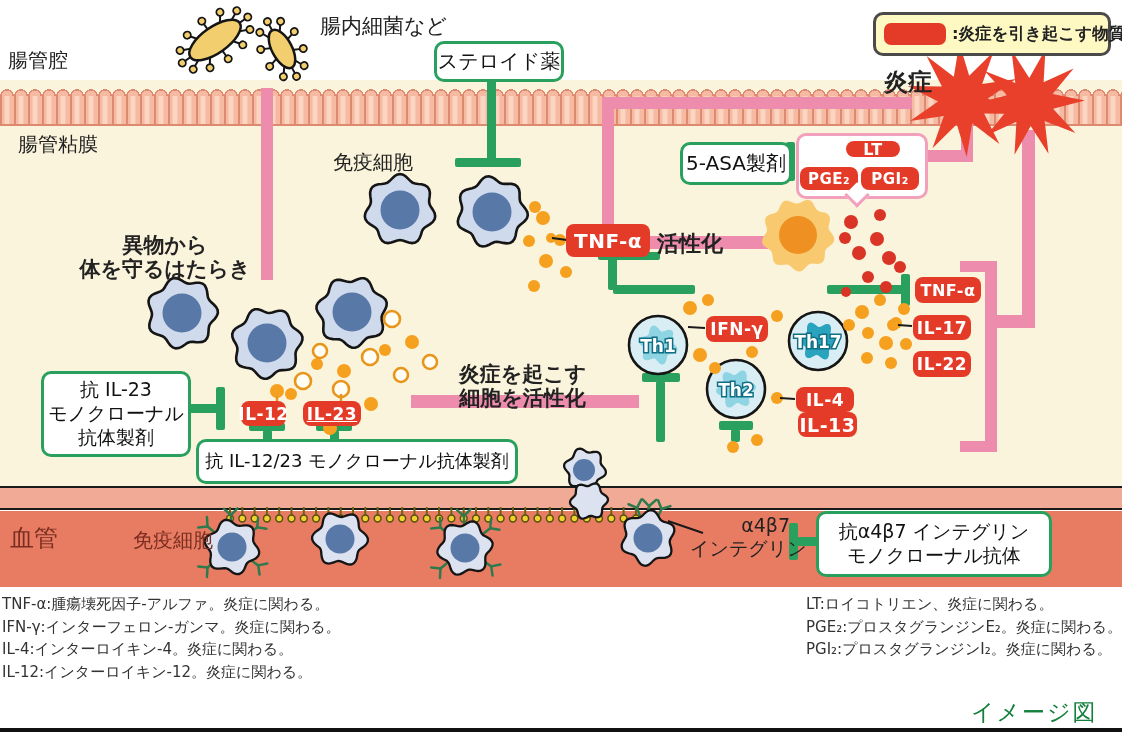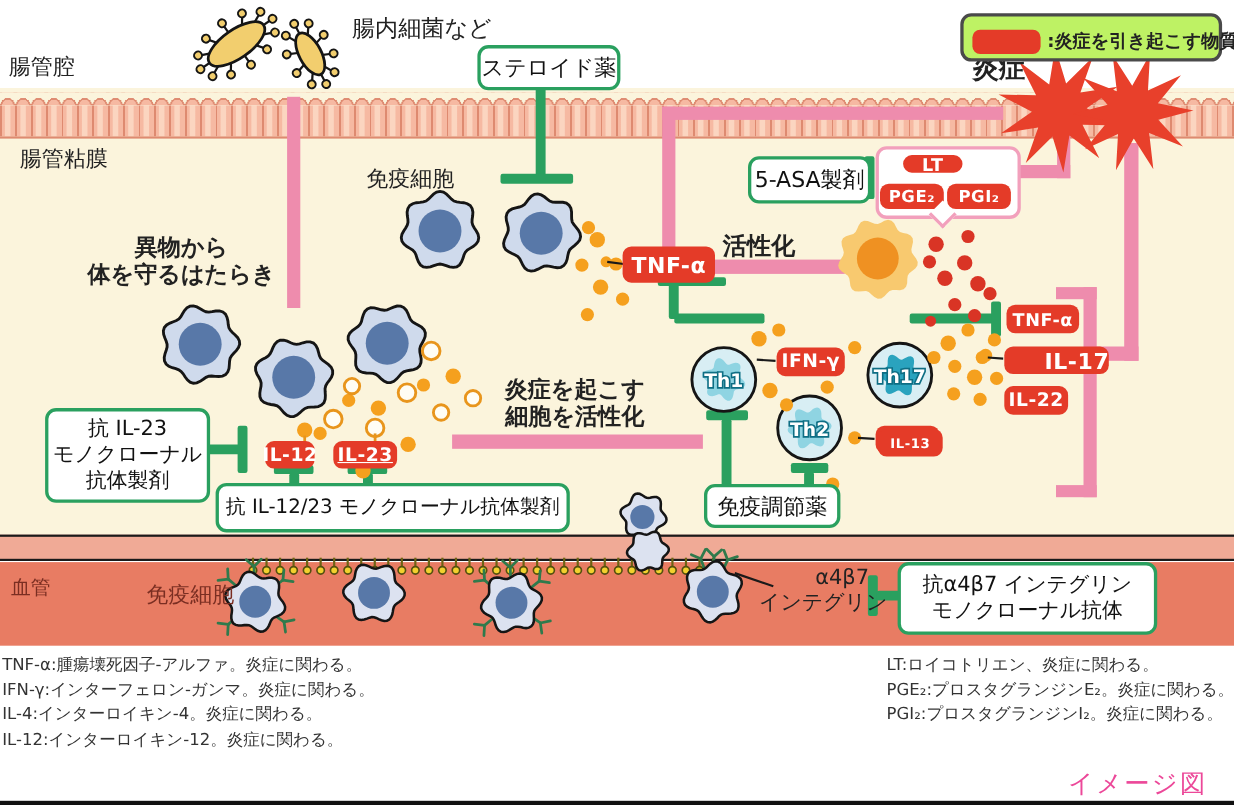--- a/index.html
+++ b/index.html
@@ -27,27 +27,27 @@
         display:flex;flex-direction:column;align-items:center;justify-content:center;
         font-size:20px;color:#111;line-height:1.25;white-space:nowrap;}
   .badge{position:absolute;z-index:4;background:#E43B28;color:#fff;border-radius:8px;
          display:flex;align-items:center;justify-content:center;font-size:18px;font-weight:bold;
          white-space:nowrap;letter-spacing:.5px;}
   .bubble{position:absolute;z-index:4;left:796px;top:133px;width:126px;height:60px;background:#fff;
           border:3px solid #F2A0BC;border-radius:10px;}
   .bubble-tail{position:absolute;z-index:5;left:848px;top:186px;width:15px;height:15px;background:#fff;
           border-right:3px solid #F2A0BC;border-bottom:3px solid #F2A0BC;transform:rotate(45deg);}
   .lbl{position:absolute;z-index:5;color:#222;white-space:nowrap;}
-  .bold{font-weight:bold;}
+  .bold{font-weight:bold;margin-top:20px;}
   .maroon{color:#7A2E22;}
   .center{text-align:center;}
   .fncol{position:absolute;z-index:5;top:593px;font-size:15px;color:#333;line-height:1.5;white-space:nowrap;}
-  .legend{position:absolute;z-index:6;left:873px;top:12px;width:238px;height:44px;background:#bef264;
-          border:3px solid #4a4a4a;border-radius:10px;display:flex;align-items:flex-start;gap:6px;
-          padding:12px 8px;box-sizing:border-box;}
+  .legend{position:absolute;z-index:6;left:873px;top:12px;width:238px;height:44px;background:#fef9c3;
+          border:3px solid #4a4a4a;border-radius:10px;display:flex;align-items:center;gap:6px;
+          padding:0 8px;box-sizing:border-box;}
   .legend .swatch{width:62px;height:22px;background:#E43B28;border-radius:7px;flex:0 0 auto;}
   .legend .ltext{font-size:16.5px;font-weight:bold;color:#222;white-space:nowrap;}
   .thlabel{font-weight:bold;fill:#fff;stroke:#0E6E84;stroke-width:3px;paint-order:stroke;
            font-family:"DejaVu Sans",sans-serif;}
 </style>
 </head>
 <body>
 
 <div class="stage">
 
@@ -360,59 +360,56 @@
     <span>5-ASA製剤</span>
   </div>
   <div class="gbox" style="left:41px;top:371px;width:144px;height:80px;font-size:19px;">
     <span>抗 IL-23</span>
     <span>モノクローナル</span>
     <span>抗体製剤</span>
   </div>
   <div class="gbox" style="left:196px;top:439px;width:316px;height:39px;font-size:18px;">
     <span>抗 IL-12/23 モノクローナル抗体製剤</span>
   </div>
-  <div class="gbox" style="left:640px;top:440px;width:118px;height:34px;">
-    <span>免疫調節薬</span>
-  </div>
   <div class="gbox" style="left:816px;top:511px;width:230px;height:60px;font-size:19px;">
     <span>抗α4β7 インテグリン</span>
     <span>モノクローナル抗体</span>
   </div>
 
   <div class="bubble"></div>
   <div class="bubble-tail"></div>
-  <div class="badge" style="left:821px;top:141px;width:54px;height:16px;font-size:16px;">
+  <div class="badge" style="left:846px;top:141px;width:54px;height:16px;font-size:16px;">
     <span>LT</span>
   </div>
   <div class="badge" style="left:800px;top:167px;width:58px;height:23px;font-size:15px;">
     <span>PGE₂</span>
   </div>
   <div class="badge" style="left:861px;top:167px;width:58px;height:23px;font-size:15px;">
     <span>PGI₂</span>
   </div>
 
   <div class="badge" style="left:566px;top:224px;width:84px;height:33px;font-size:20px;">
     <span>TNF-α</span>
   </div>
   <div class="badge" style="left:915px;top:277px;width:66px;height:26px;font-size:16px;">
     <span>TNF-α</span>
   </div>
   <div class="badge" style="left:706px;top:316px;width:62px;height:26px;font-size:17px;">
     <span>IFN-γ</span>
   </div>
-  <div class="badge" style="left:913px;top:315px;width:58px;height:25px;font-size:20px;padding-left:37px;">
+  <div class="badge" style="left:913px;top:315px;width:58px;height:25px;font-size:17px;">
     <span>IL-17</span>
   </div>
   <div class="badge" style="left:913px;top:351px;width:58px;height:26px;font-size:17px;">
     <span>IL-22</span>
   </div>
   <div class="badge" style="left:796px;top:387px;width:58px;height:25px;font-size:17px;">
     <span>IL-4</span>
   </div>
-  <div class="badge" style="left:798px;top:390px;width:59px;height:25px;font-size:12px;text-align:right;">
+  <div class="badge" style="left:798px;top:412px;width:59px;height:25px;font-size:19px;text-align:right;">
     <span>IL-13</span>
   </div>
   <div class="badge" style="left:241px;top:401px;width:45px;height:25px;font-size:17px;">
     <span>IL-12</span>
   </div>
   <div class="badge" style="left:303px;top:401px;width:58px;height:25px;font-size:17px;text-decoration:underline;">
     <span>IL-23</span>
   </div>
 
   <div class="lbl" style="left:8px;top:47px;font-size:20px;">腸管腔</div>
@@ -422,27 +419,27 @@
   <div class="lbl bold center" style="left:60px;top:213px;width:210px;font-size:21px;line-height:1.15;">
     <div>異物から</div>
     <div>体を守るはたらき</div>
   </div>
   <div class="lbl bold" style="left:657px;top:209px;font-size:22px;">活性化</div>
   <div class="lbl bold center" style="left:415px;top:342px;width:215px;font-size:21px;line-height:1.15;">
     <div>炎症を起こす</div>
     <div>細胞を活性化</div>
   </div>
   <div class="lbl bold" style="left:884px;top:46px;font-size:24px;">炎症</div>
-  <div class="lbl maroon" style="left:10px;top:522px;font-size:18px;">血管</div>
+  <div class="lbl maroon" style="left:10px;top:522px;font-size:24px;">血管</div>
   <div class="lbl maroon" style="left:133px;top:527px;font-size:20px;">免疫細胞</div>
   <div class="lbl" style="left:690px;top:514px;width:100px;text-align:right;font-size:19px;line-height:1.2;">
     <div>α4β7</div>
     <div>インテグリン</div>
   </div>
-  <div class="lbl" style="left:971px;top:697px;font-size:23px;color:#ec4899;letter-spacing:2px;">イメージ図</div>
+  <div class="lbl" style="left:971px;top:697px;font-size:23px;color:#15803d;letter-spacing:2px;">イメージ図</div>
 
   <div class="legend">
     <div class="swatch"></div>
     <div class="ltext">:炎症を引き起こす物質</div>
   </div>
 
   <div class="fncol" style="left:2px;">
     <div>TNF-α:腫瘍壊死因子-アルファ。炎症に関わる。</div>
     <div>IFN-γ:インターフェロン-ガンマ。炎症に関わる。</div>
     <div>IL-4:インターロイキン-4。炎症に関わる。</div>

